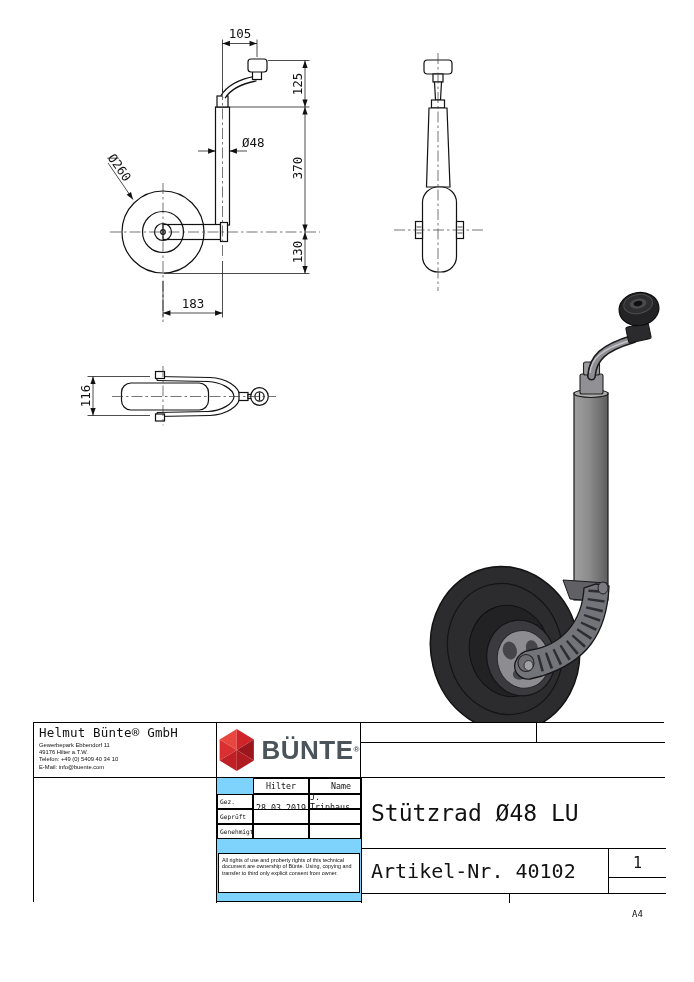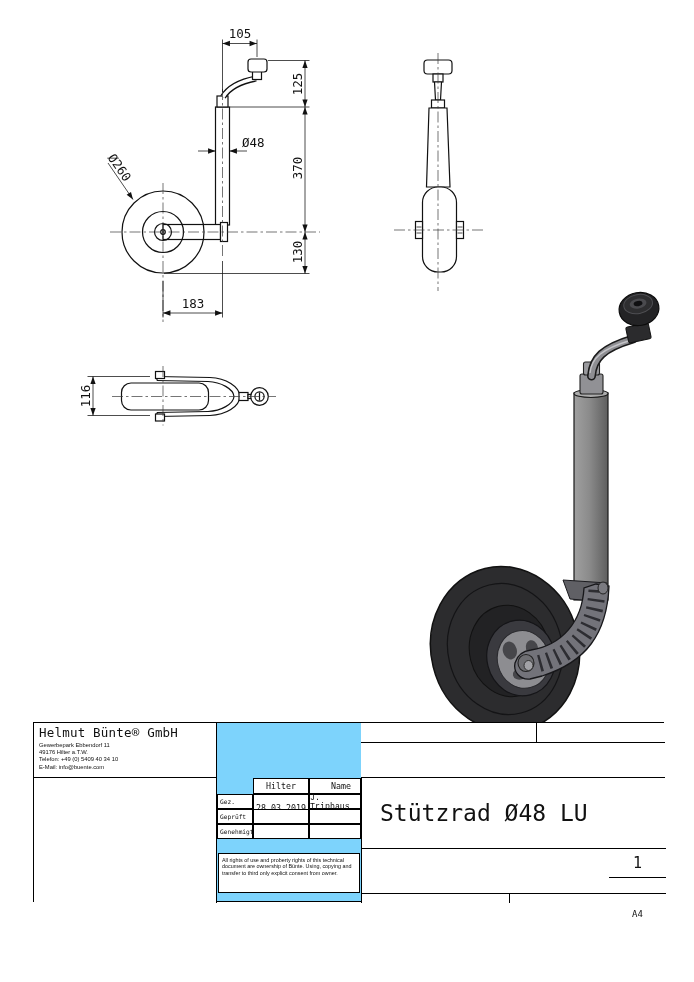--- a/index.html
+++ b/index.html
@@ -25,21 +25,21 @@
       repeating-linear-gradient(to bottom,transparent 0,transparent 13.05px,#000 13.05px,#000 13.88px);
     background-size:1px 100%,1px 100%,1px 100%,1px 100%,100% 100%;
     background-position:17px 0,98px 0,137px 0,168px 0,0 0;
     background-repeat:no-repeat;}
   
   .ap{border:0.8px solid #000;font-size:8.3px;font-family:"DejaVu Sans Mono",monospace;display:flex;align-items:center;justify-content:center;}
   .apl{justify-content:flex-start;padding-left:2px;font-size:6.2px;}
   .copyr{left:184px;top:130px;width:142px;height:40px;border:0.9px solid #000;padding:2.5px 3px;font-size:5.4px;line-height:6.8px;}
   
   .rsec{left:327px;top:55px;width:304px;height:125px;border-left:1.2px solid #000;}
-  .titleCell{left:0;top:0;width:304px;height:71px;border-bottom:1.3px solid #000;display:flex;align-items:center;padding-left:18px;font-size:23px;}
+  .titleCell{left:0;top:0;width:304px;height:71px;border-bottom:1.3px solid #000;display:flex;align-items:center;padding-left:9px;font-size:23px;}
   .artCell{left:0;top:71px;width:247px;height:44px;border-right:1.1px solid #000;display:flex;align-items:center;padding-left:9px;font-size:20px;}
   .oneCell{left:247px;top:71px;width:57px;height:29px;border-bottom:1px solid #000;display:flex;align-items:center;justify-content:center;font-size:15px;}
   .a4Cell{left:247px;top:100px;width:57px;height:15px;display:flex;align-items:center;justify-content:center;font-size:9px;margin-top:28px;}
   .bstripA{left:0;top:115px;width:148px;height:10px;border-top:1.2px solid #000;border-right:1px solid #000;}
   .bstripB{left:148px;top:115px;width:156px;height:10px;border-top:1.2px solid #000;}
   
   .ol{fill:#fff;stroke:#111;stroke-width:1.2;}
   .oln{fill:none;stroke:#111;stroke-width:1.2;}
   .thin{stroke:#111;stroke-width:0.75;fill:none;}
   .cl{stroke:#3a3a3a;stroke-width:0.7;fill:none;stroke-dasharray:11 3 2.5 3;}
@@ -214,50 +214,62 @@
   <div class="abs cell-company">
     <div class="co-name cad">Helmut Bünte® GmbH</div>
     <div class="co-addr">
       <div>Gewerbepark Ebbendorf 11</div>
       <div>49176 Hilter a.T.W.</div>
       <div>Telefon: +49 (0) 5409 40 34 10</div>
       <div>E-Mail: info@buente.com</div>
     </div>
   </div>
 
+  <div class="abs cell-logo">
+    <svg width="40" height="46" viewBox="0 0 60 68">
+      <polygon points="30,2 4,18 30,34" fill="#e8463f"></polygon>
+      <polygon points="30,2 56,18 30,34" fill="#cf2429"></polygon>
+      <polygon points="4,18 4,50 30,34" fill="#d92f31"></polygon>
+      <polygon points="56,18 56,50 30,34" fill="#9c171d"></polygon>
+      <polygon points="4,50 30,66 30,34" fill="#c01f25"></polygon>
+      <polygon points="56,50 30,66 30,34" fill="#b01b21"></polygon>
+    </svg>
+    <div class="logo-text"><span>BÜNTE</span><sup class="logo-reg">®</sup></div>
+  </div>
 
   <div class="abs rA1a"></div>
   <div class="abs rA1b"></div>
   <div class="abs rA2"></div>
 
   <div class="abs revtable">
     
     
     
     
   </div>
 
   <div class="abs ap" style="left:219px;top:55px;width:56px;height:16px;">Hilter</div>
   <div class="abs ap" style="left:275px;top:55px;width:52px;height:16px;padding-left:12px;">Name</div>
 
   <div class="abs ap apl" style="left:183px;top:71px;width:36px;height:15px;">Gez.</div>
   <div class="abs ap" style="left:219px;top:71px;width:56px;height:27px;">28.03.2019</div>
-  <div class="abs ap" style="left:275px;top:71px;width:52px;height:15px;font-family:Liberation Mono, monospace;">J. Triphaus</div>
+  <div class="abs ap" style="left:275px;top:71px;width:52px;height:15px;">J. Triphaus</div>
 
   <div class="abs ap apl" style="left:183px;top:86px;width:36px;height:15px;">Geprüft</div>
   <div class="abs ap" style="left:219px;top:86px;width:56px;height:15px;"></div>
   <div class="abs ap" style="left:275px;top:86px;width:52px;height:15px;"></div>
 
   <div class="abs ap apl" style="left:183px;top:101px;width:36px;height:15px;">Genehmigt</div>
   <div class="abs ap" style="left:219px;top:101px;width:56px;height:15px;"></div>
   <div class="abs ap" style="left:275px;top:101px;width:52px;height:15px;"></div>
 
   <div class="abs copyr">All rights of use and proberty rights of this technical document are ownership of Bünte. Using, copying and transfer to third only explicit consent from owner.</div>
 
   <div class="abs rsec">
     <div class="abs titleCell cad">Stützrad Ø48 LU</div>
+    <div class="abs artCell cad">Artikel-Nr. 40102</div>
     <div class="abs oneCell cad">1</div>
     <div class="abs a4Cell cad">A4</div>
     <div class="abs bstripA"></div>
     <div class="abs bstripB"></div>
   </div>
 
 </div>
 
 </body></html>

